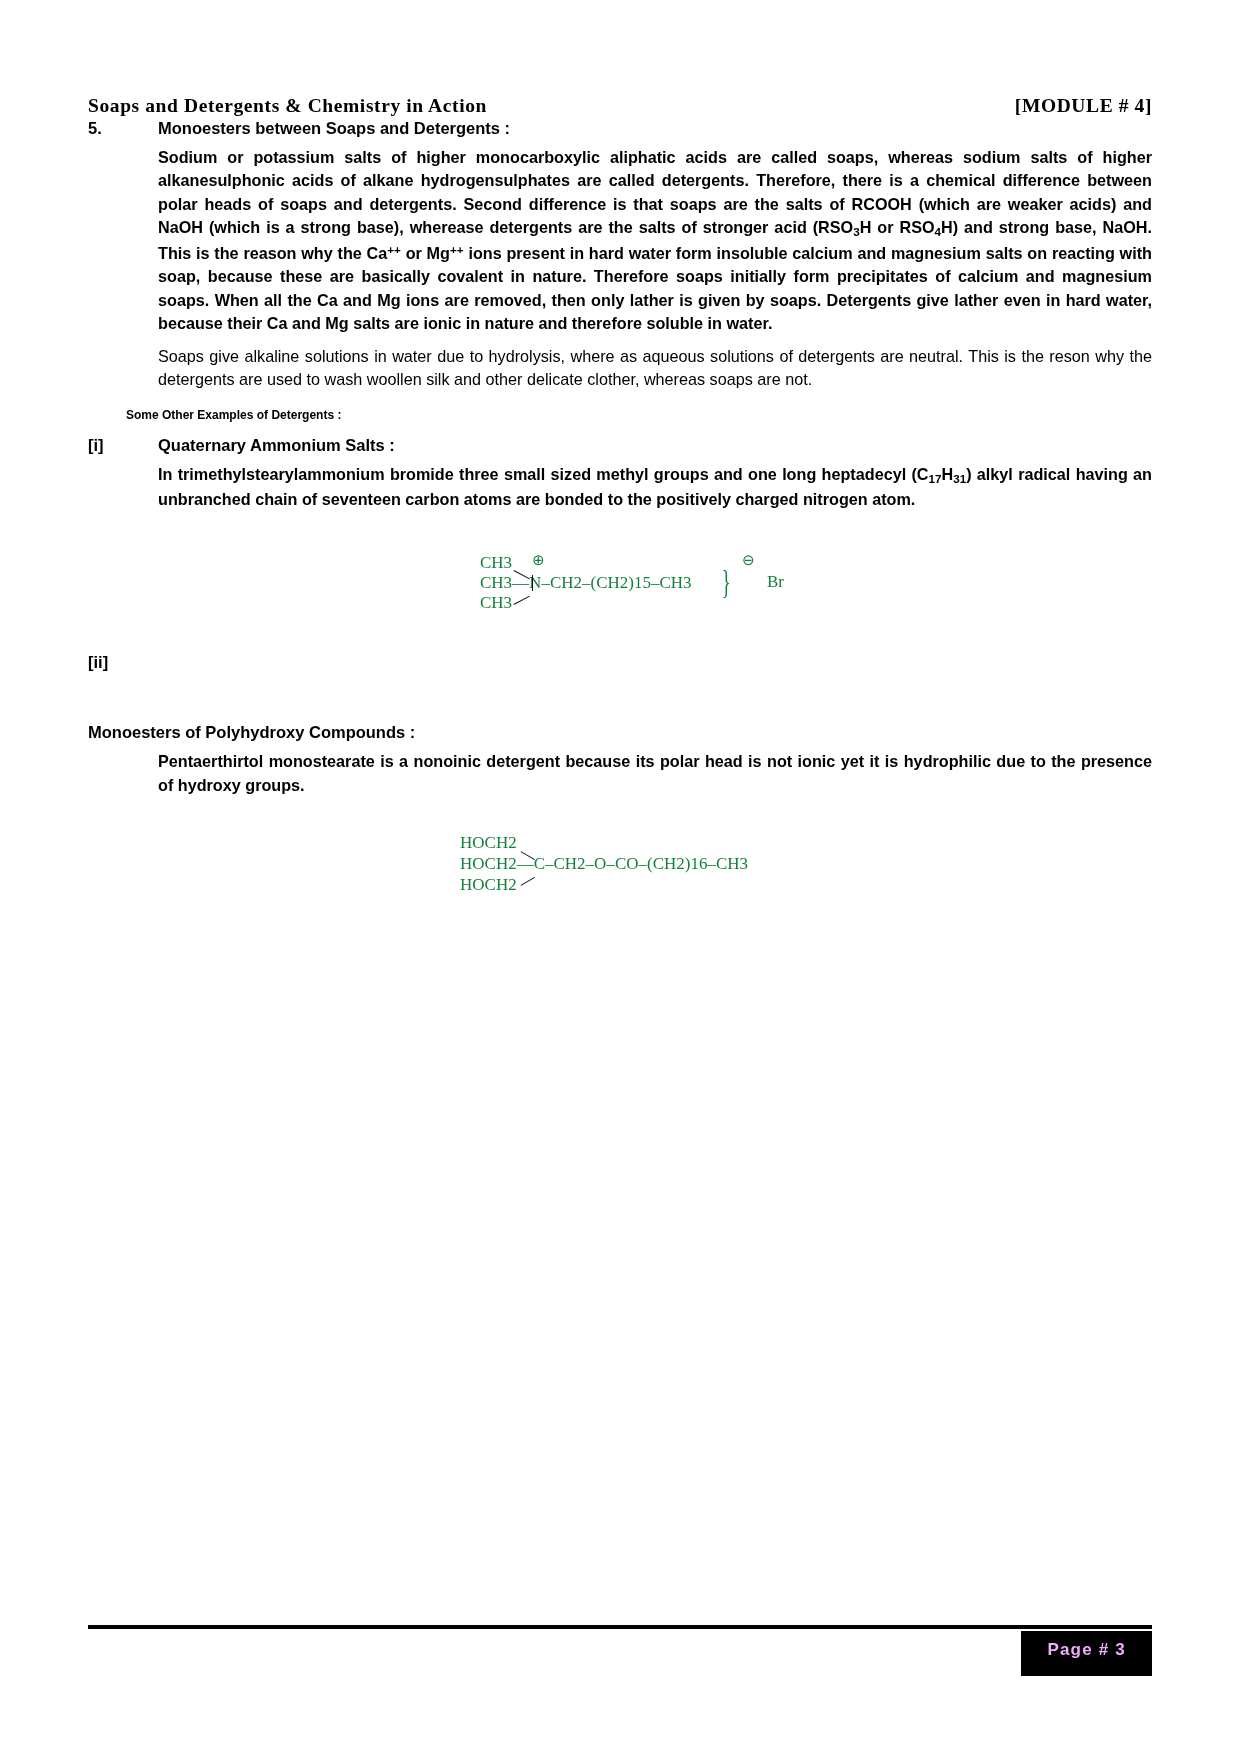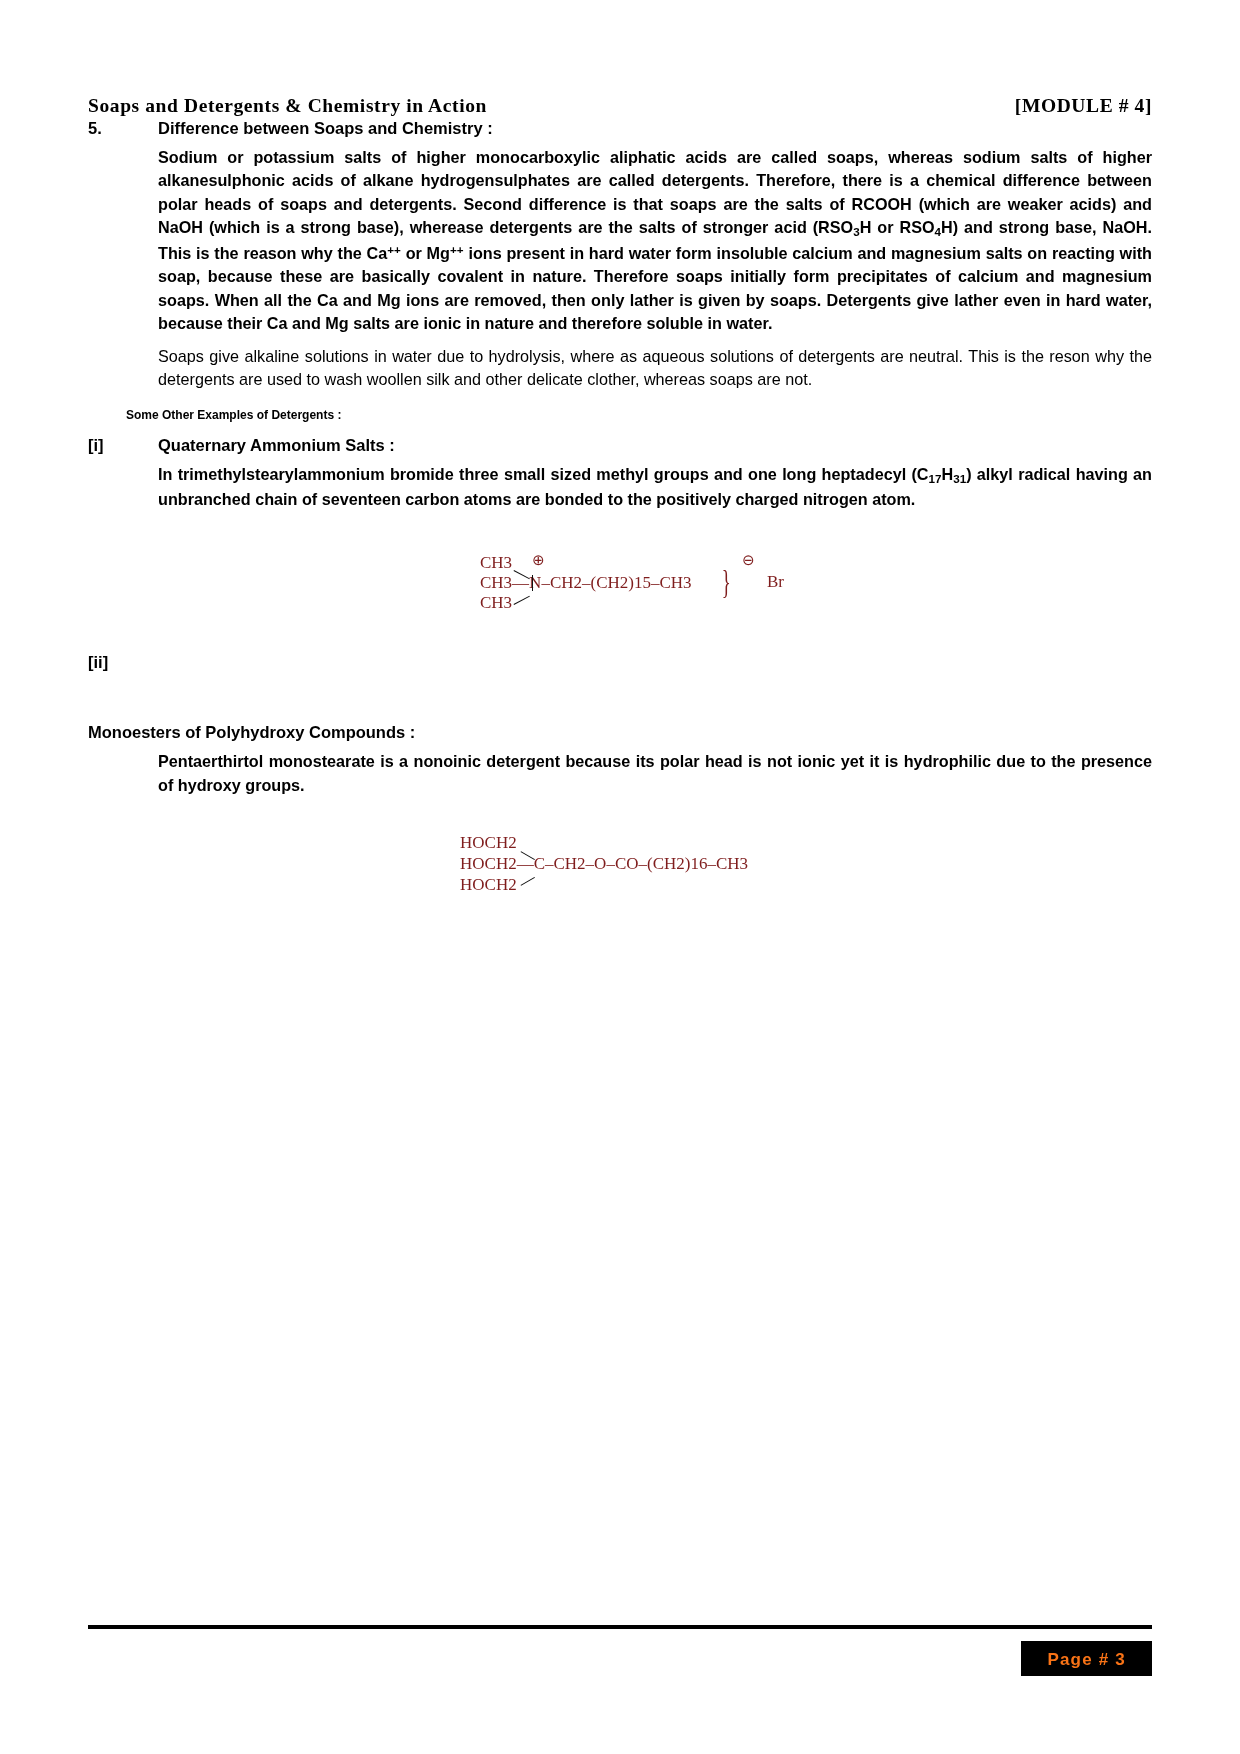--- a/index.html
+++ b/index.html
@@ -73,21 +73,21 @@
     font-size: 12px;
     font-weight: bold;
   }
 
   .row-i { margin-top: 14px; }
   .row-ii { margin-top: 20px; flex-direction: column; }
 
   
   .figure {
     font-family: "Liberation Serif", serif;
-    color: #7f1d1d;
+    color: #15803d;
     position: relative;
   }
   .fig1 {
     margin: 42px 0 0 0;
     height: 80px;
   }
   .fig1-inner {
     position: relative;
     width: 300px;
     margin: 0 auto 0 auto;
@@ -158,40 +158,40 @@
     right: 88px;
     bottom: 125px;
     height: 4px;
     background: #000;
   }
   .page-badge {
     position: absolute;
     right: 88px;
     bottom: 78px;
     background: #000;
-    color: #f97316;
+    color: #f0abfc;
     font-size: 17px;
     font-weight: bold;
     letter-spacing: 1.2px;
-    padding: 9px 26px 6px 26px;
+    padding: 9px 26px 16px 26px;
   }
 </style>
 </head>
 <body>
 
 <div class="page">
 
   <div class="header">
     <div class="header-title">Soaps and Detergents &amp; Chemistry in Action</div>
     <div class="header-module">[MODULE # 4]</div>
   </div>
 
   <div class="row sec5">
     <div class="marker">5.</div>
-    <div class="heading">Difference between Soaps and Chemistry :</div>
+    <div class="heading">Monoesters between Soaps and Detergents :</div>
   </div>
 
   <div class="body-block">
     <p class="para first"><span>Sodium or potassium salts of higher monocarboxylic aliphatic acids are called soaps, whereas sodium salts of higher alkanesulphonic acids of alkane hydrogensulphates are called detergents. Therefore, there is a chemical difference between polar heads of soaps and detergents. Second difference is that soaps are the salts of RCOOH (which are weaker acids) and NaOH (which is a strong base), wherease detergents are the salts of stronger acid (RSO</span><sub>3</sub><span>H or RSO</span><sub>4</sub><span>H) and strong base, NaOH. This is the reason why the Ca</span><sup>++</sup><span> or Mg</span><sup>++</sup><span> ions present in hard water form insoluble calcium and magnesium salts on reacting with soap, because these are basically covalent in nature. Therefore soaps initially form precipitates of calcium and magnesium soaps. When all the Ca and Mg ions are removed, then only lather is given by soaps. Detergents give lather even in hard water, because their Ca and Mg salts are ionic in nature and therefore soluble in water.</span></p>
 
     <p class="para">Soaps give alkaline solutions in water due to hydrolysis, where as aqueous solutions of detergents are neutral. This is the reson why the detergents are used to wash woollen silk and other delicate clother, whereas soaps are not.</p>
   </div>
 
   <div class="subheading">Some Other Examples of Detergents :</div>
 

